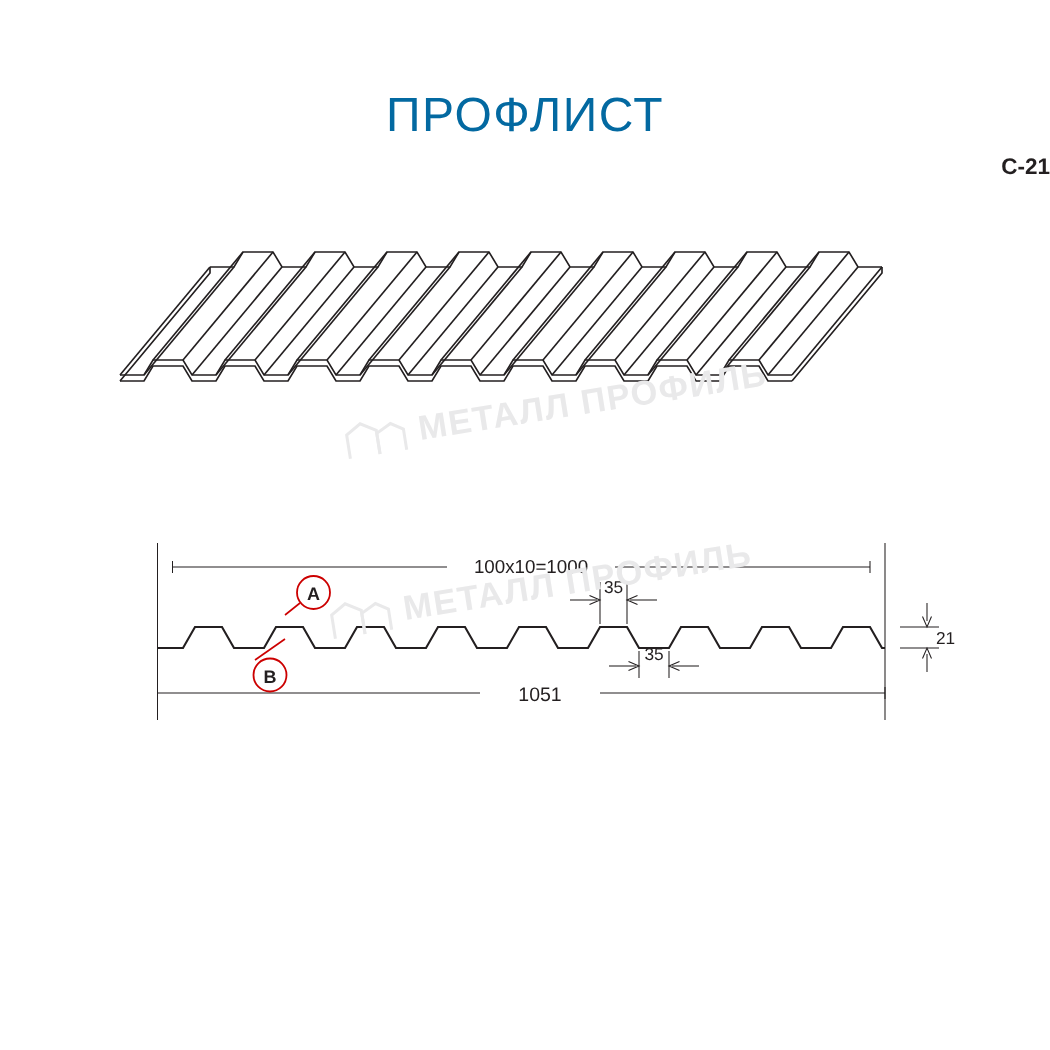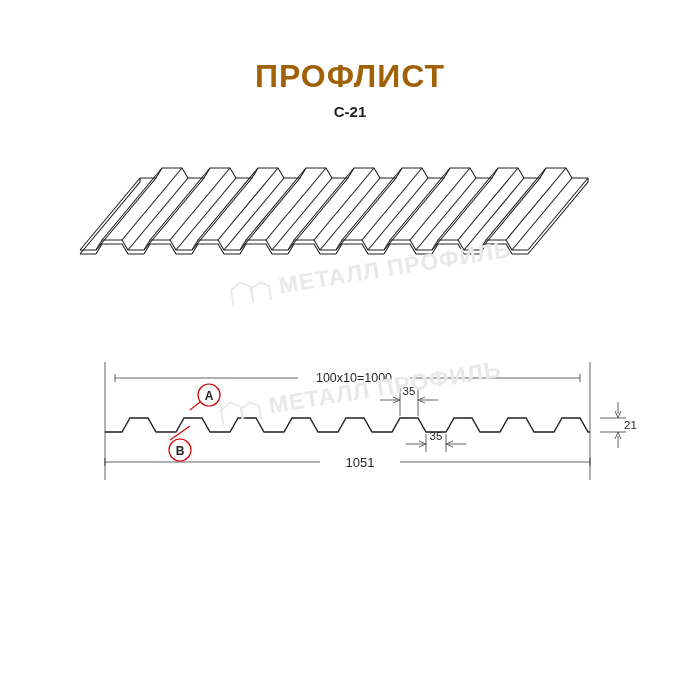--- a/index.html
+++ b/index.html
@@ -19,30 +19,30 @@
     position: absolute;
     inset: 0;
   }
   .title {
     position: absolute;
     top: 58px;
     left: 0;
     width: 700px;
     text-align: center;
     font-size: 32px;
-    font-weight: bold;
+    font-weight: normal;
     letter-spacing: 1px;
-    color: #a16207;
+    color: #0369a1;
   }
   .subtitle {
     position: absolute;
     top: 103px;
     left: 0;
     width: 700px;
-    text-align: center;
+    text-align: right;
     font-size: 15px;
     font-weight: bold;
     color: #231f20;
   }
   .iso-wrap {
     position: absolute;
     top: 150px;
     left: 80px;
     width: 545px;
     height: 130px;

